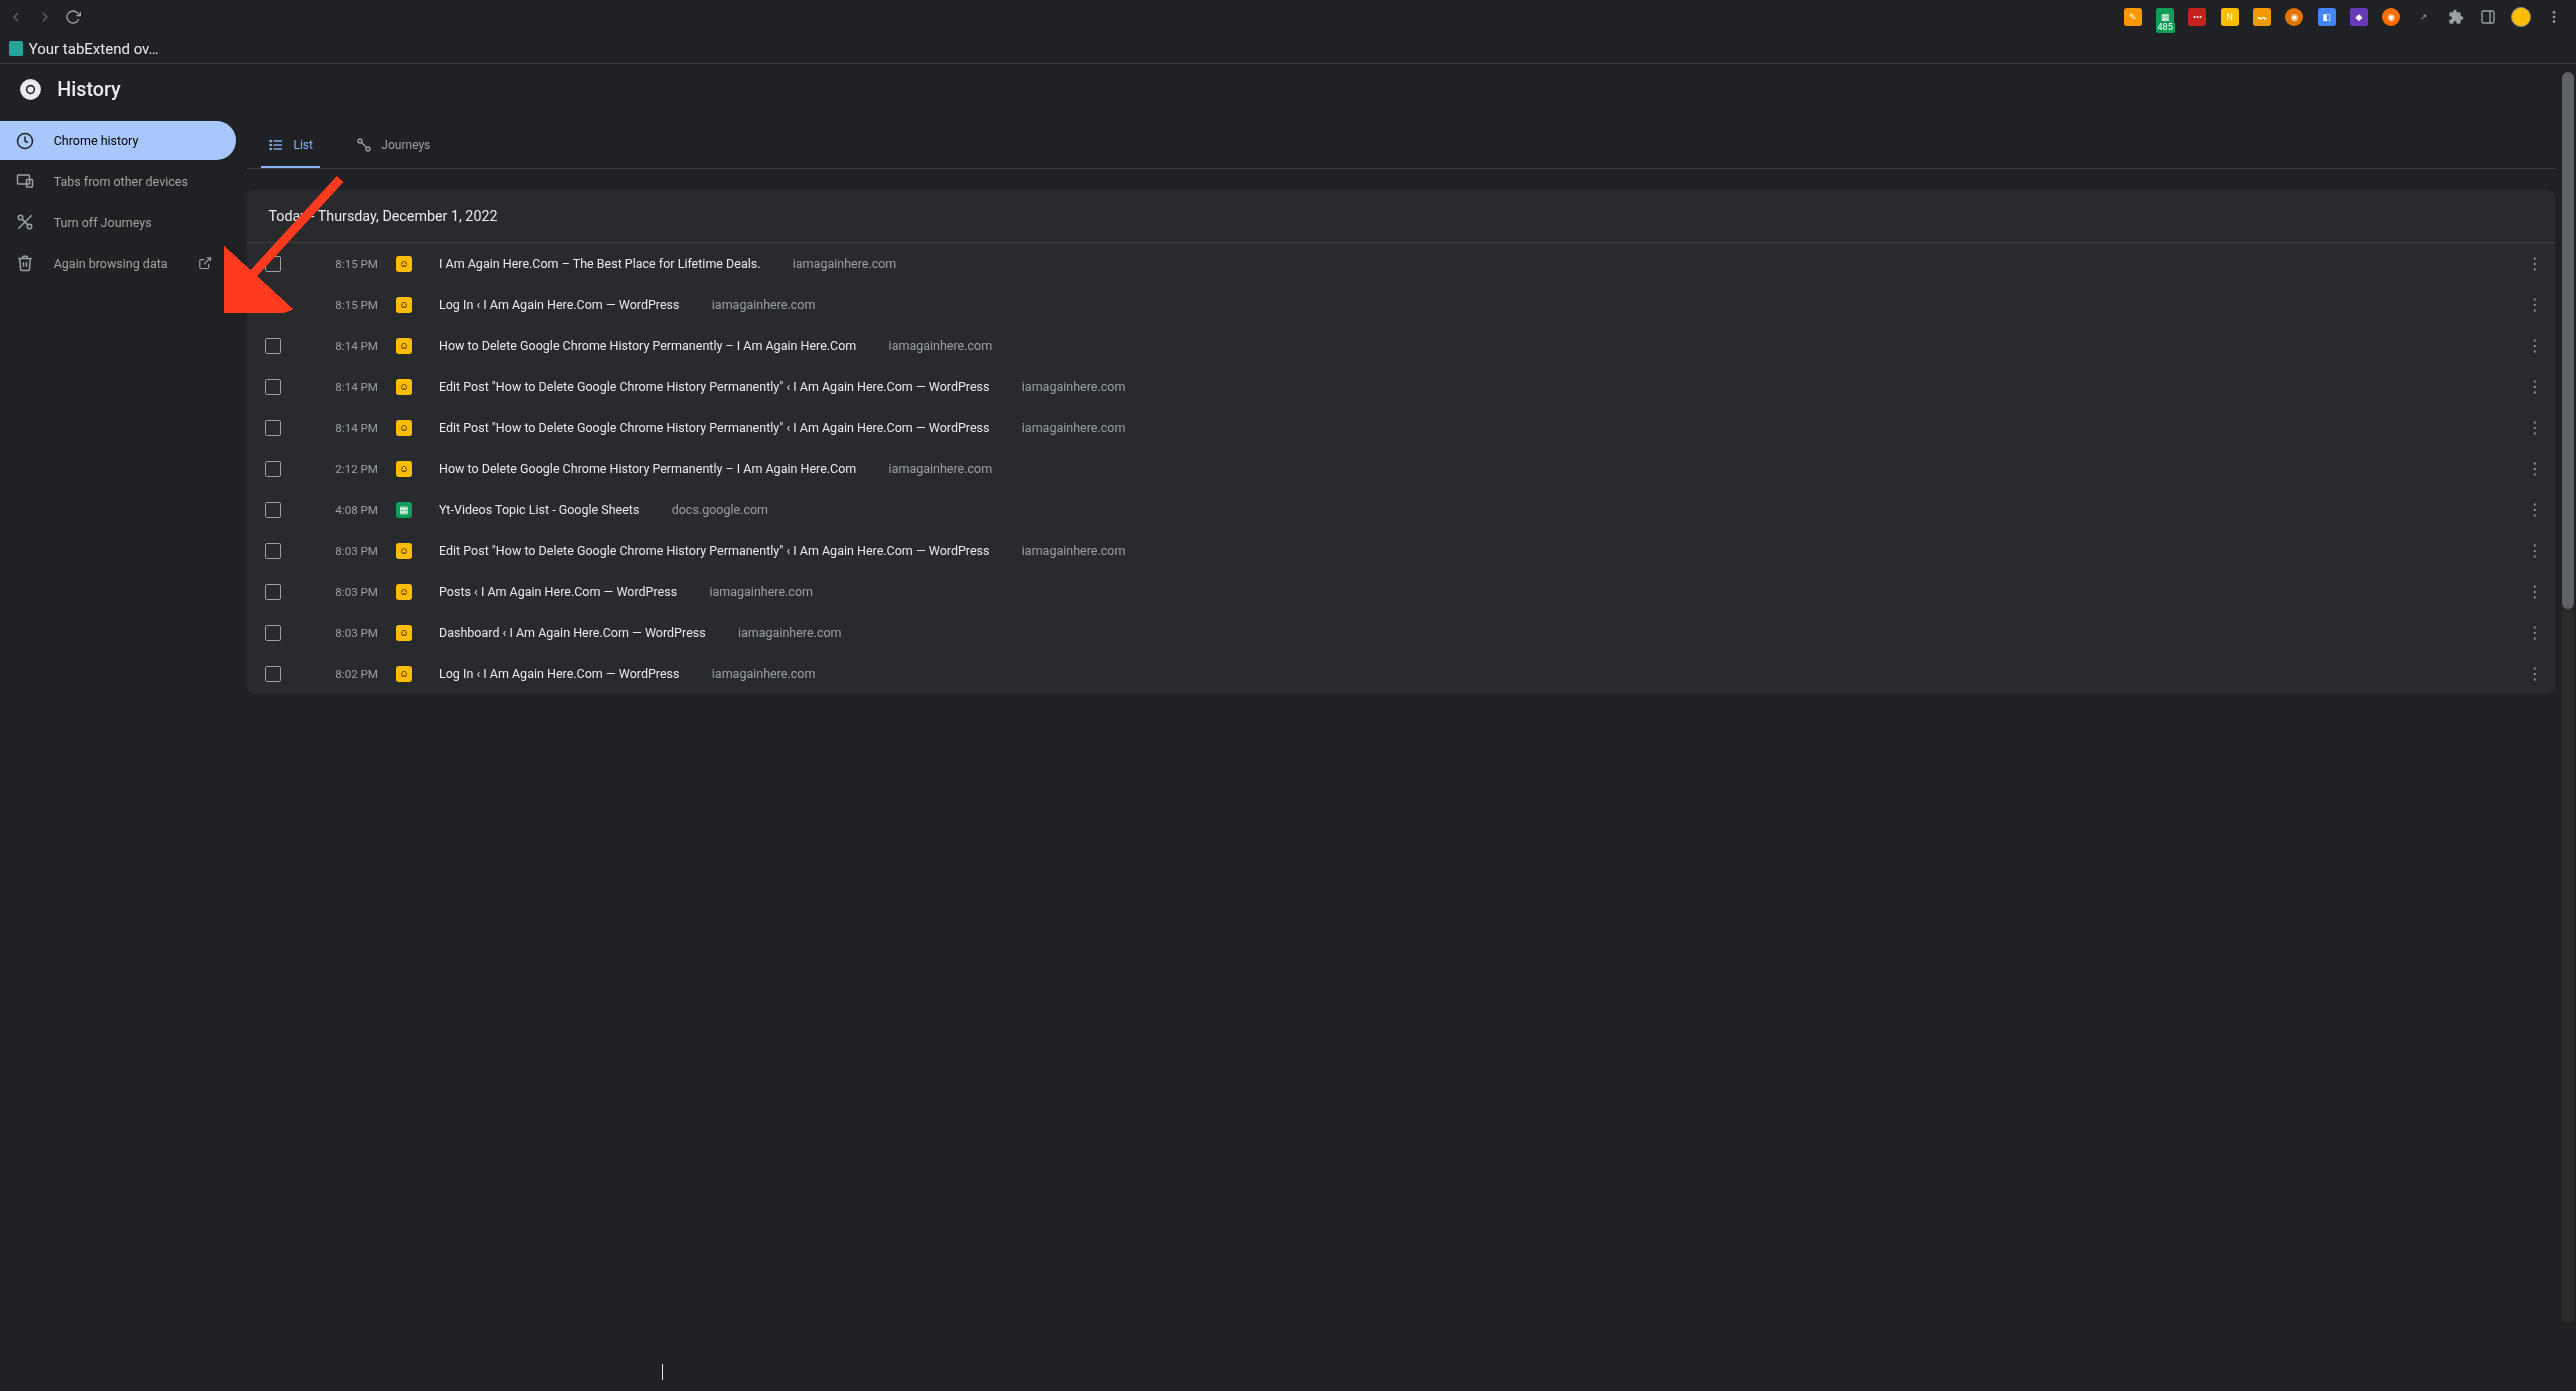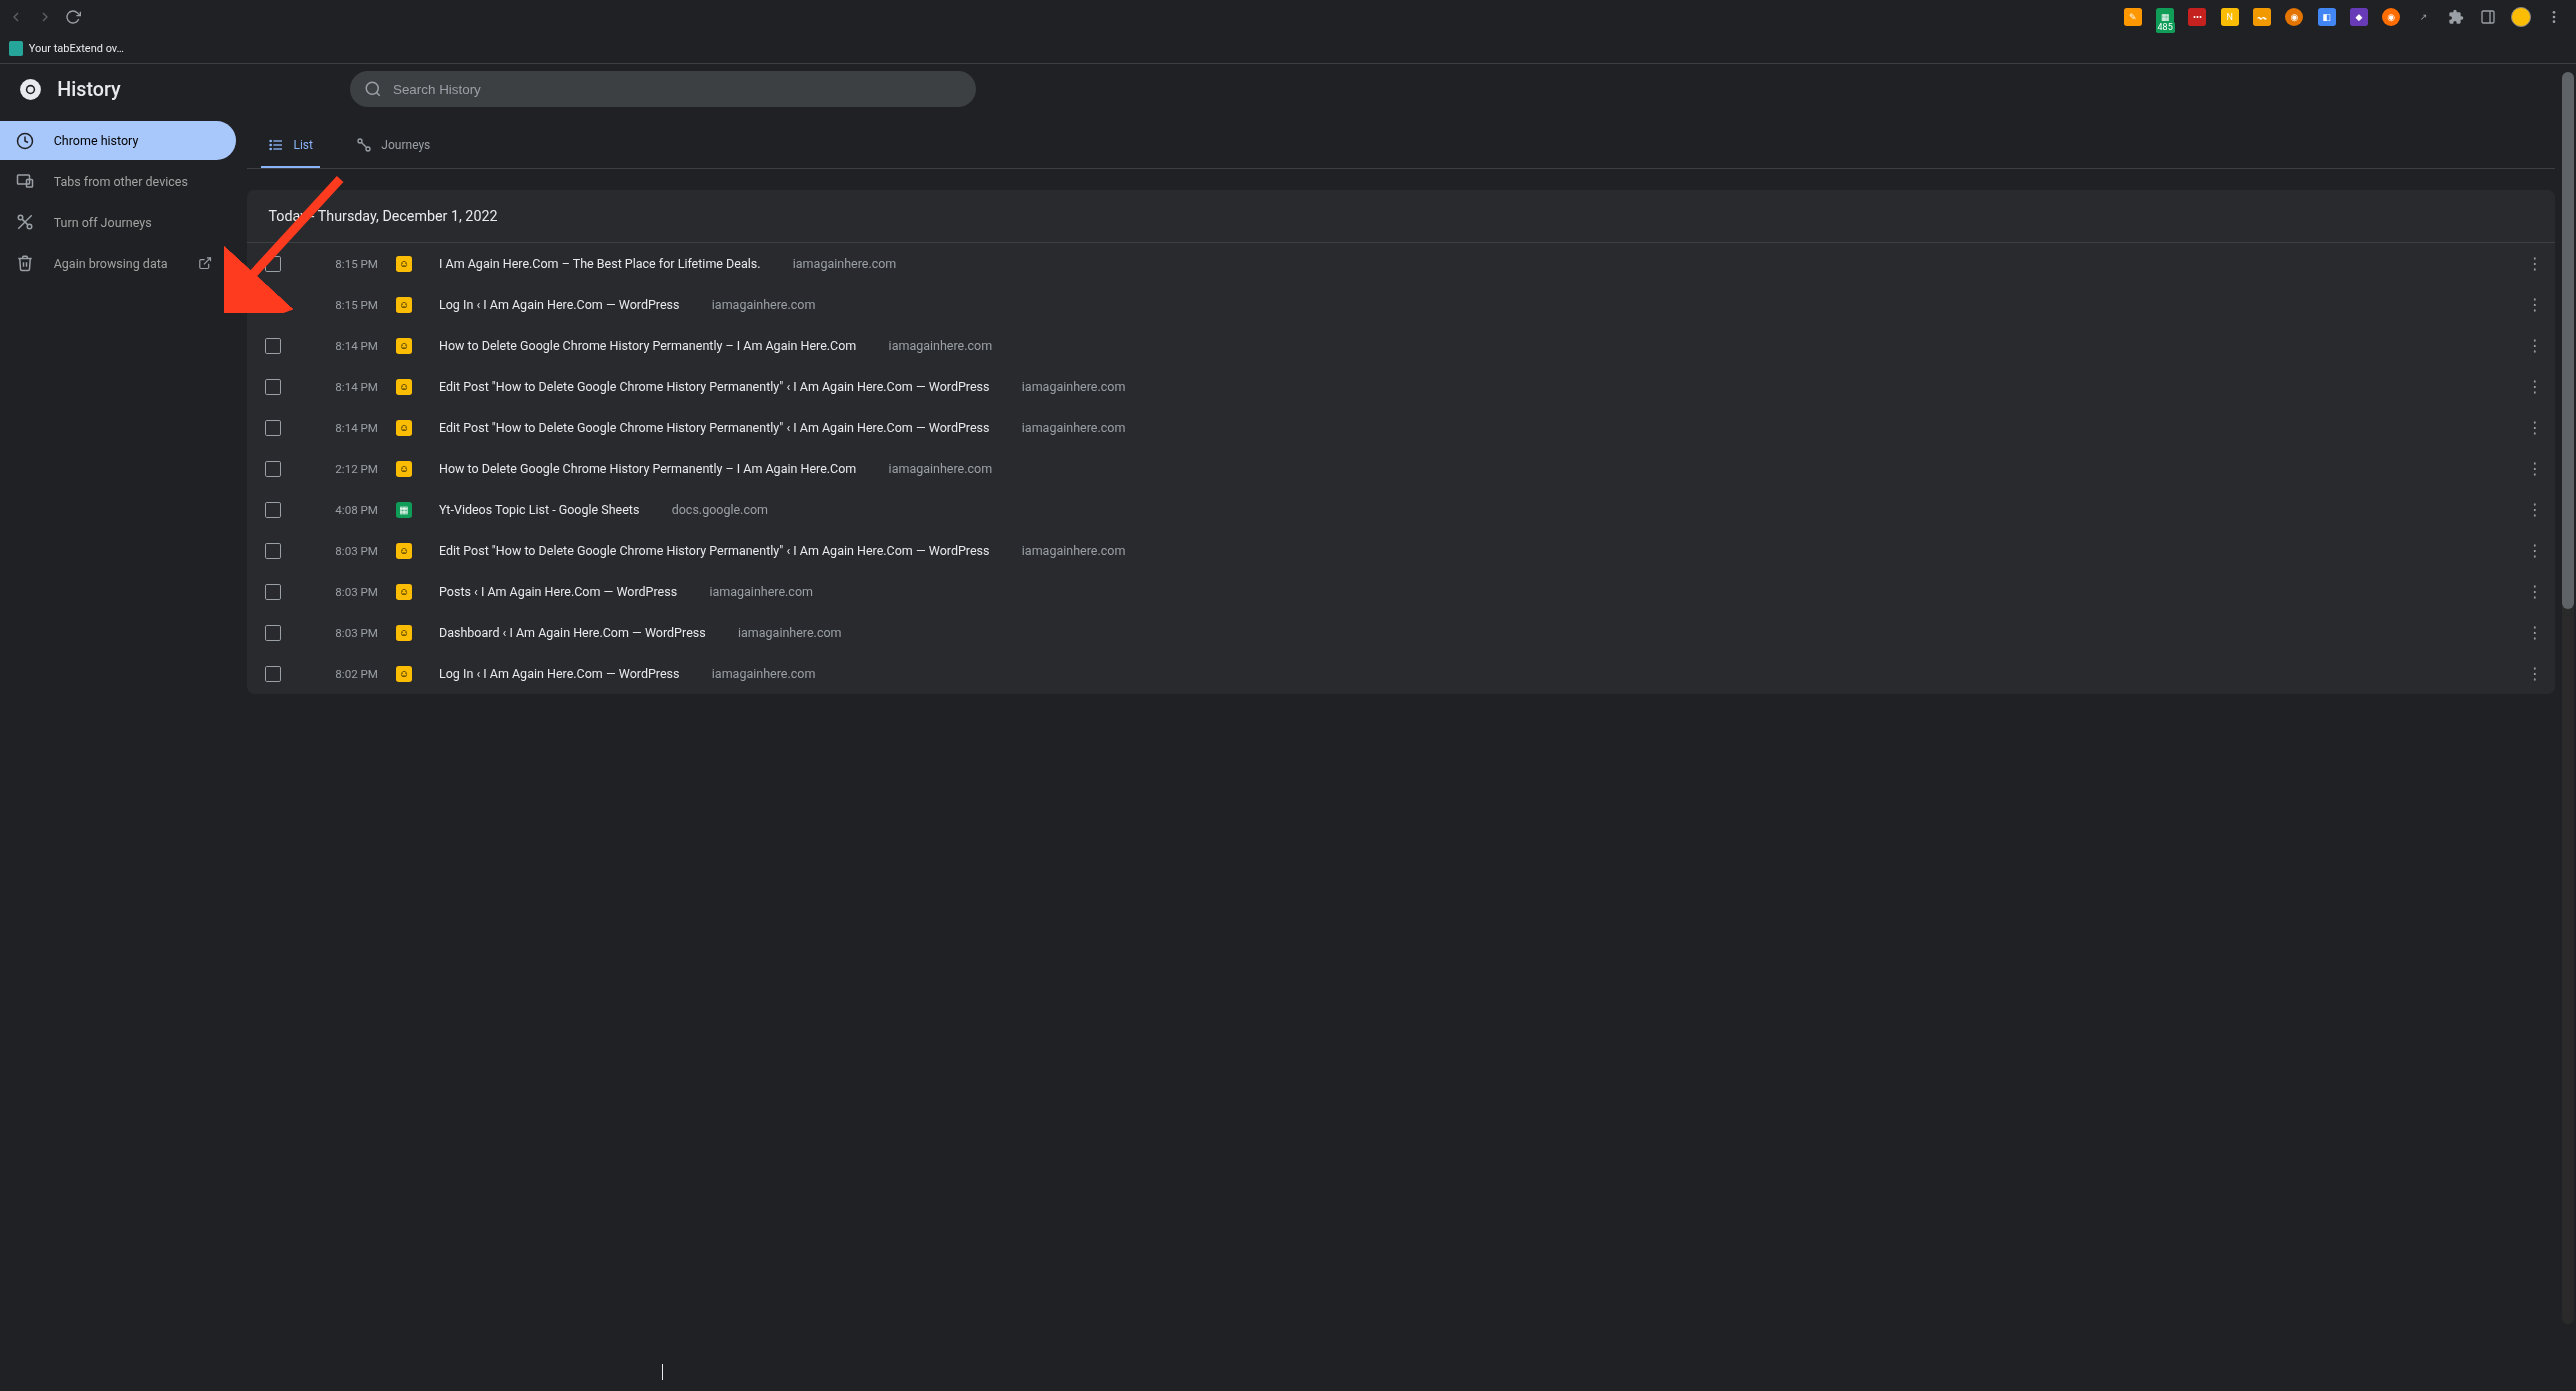--- a/index.html
+++ b/index.html
@@ -61,21 +61,21 @@
 
   
   .bookmarks-bar {
     height: 30px;
     display: flex;
     align-items: center;
     padding: 0 9px;
     gap: 7.2px;
     border-bottom: 0.9px solid #3c4043;
   }
-  .bookmark-item { display:flex; align-items:center; gap:5.4px; font-size:11px; color:#e8eaed; }
+  .bookmark-item { display:flex; align-items:center; gap:5.4px; font-size:15px; color:#e8eaed; }
   .bookmark-favicon { width:14.3px; height:14.3px; background:#26a69a; border-radius:1.8px; }
 
   
   .history-page { display:flex; flex-direction:column; height: calc(100% - 64px); }
 
   .history-header {
     height: 50px;
     display: flex;
     align-items: center;
     padding: 0 18px;
@@ -287,29 +287,20 @@
 
 <div class="history-page">
 
   <div class="history-header">
     <svg class="chrome-logo" viewBox="0 0 24 24">
         <circle cx="12" cy="12" r="10" fill="#e8eaed"></circle>
         <circle cx="12" cy="12" r="4.5" fill="#202124"></circle>
         <circle cx="12" cy="12" r="3" fill="#e8eaed"></circle>
       </svg>
     <div class="history-title">History</div>
-    <div class="search-wrap">
-      <div class="search-box">
-        <svg width="18" height="18" viewBox="0 0 24 24" fill="none" stroke="#9aa0a6" stroke-width="2">
-            <circle cx="11" cy="11" r="8"></circle>
-            <line x1="21" y1="21" x2="16.65" y2="16.65"></line>
-          </svg>
-        <input placeholder="Search History" style="">
-      </div>
-    </div>
   </div>
 
   <div class="history-body">
 
     <div class="sidebar">
       <div class="side-item active">
         <span class="side-icon">
           <svg width="18" height="18" viewBox="0 0 24 24" fill="none" stroke="currentColor" stroke-width="2">
               <circle cx="12" cy="12" r="10"></circle>
               <polyline points="12 6 12 12 16 14"></polyline>

